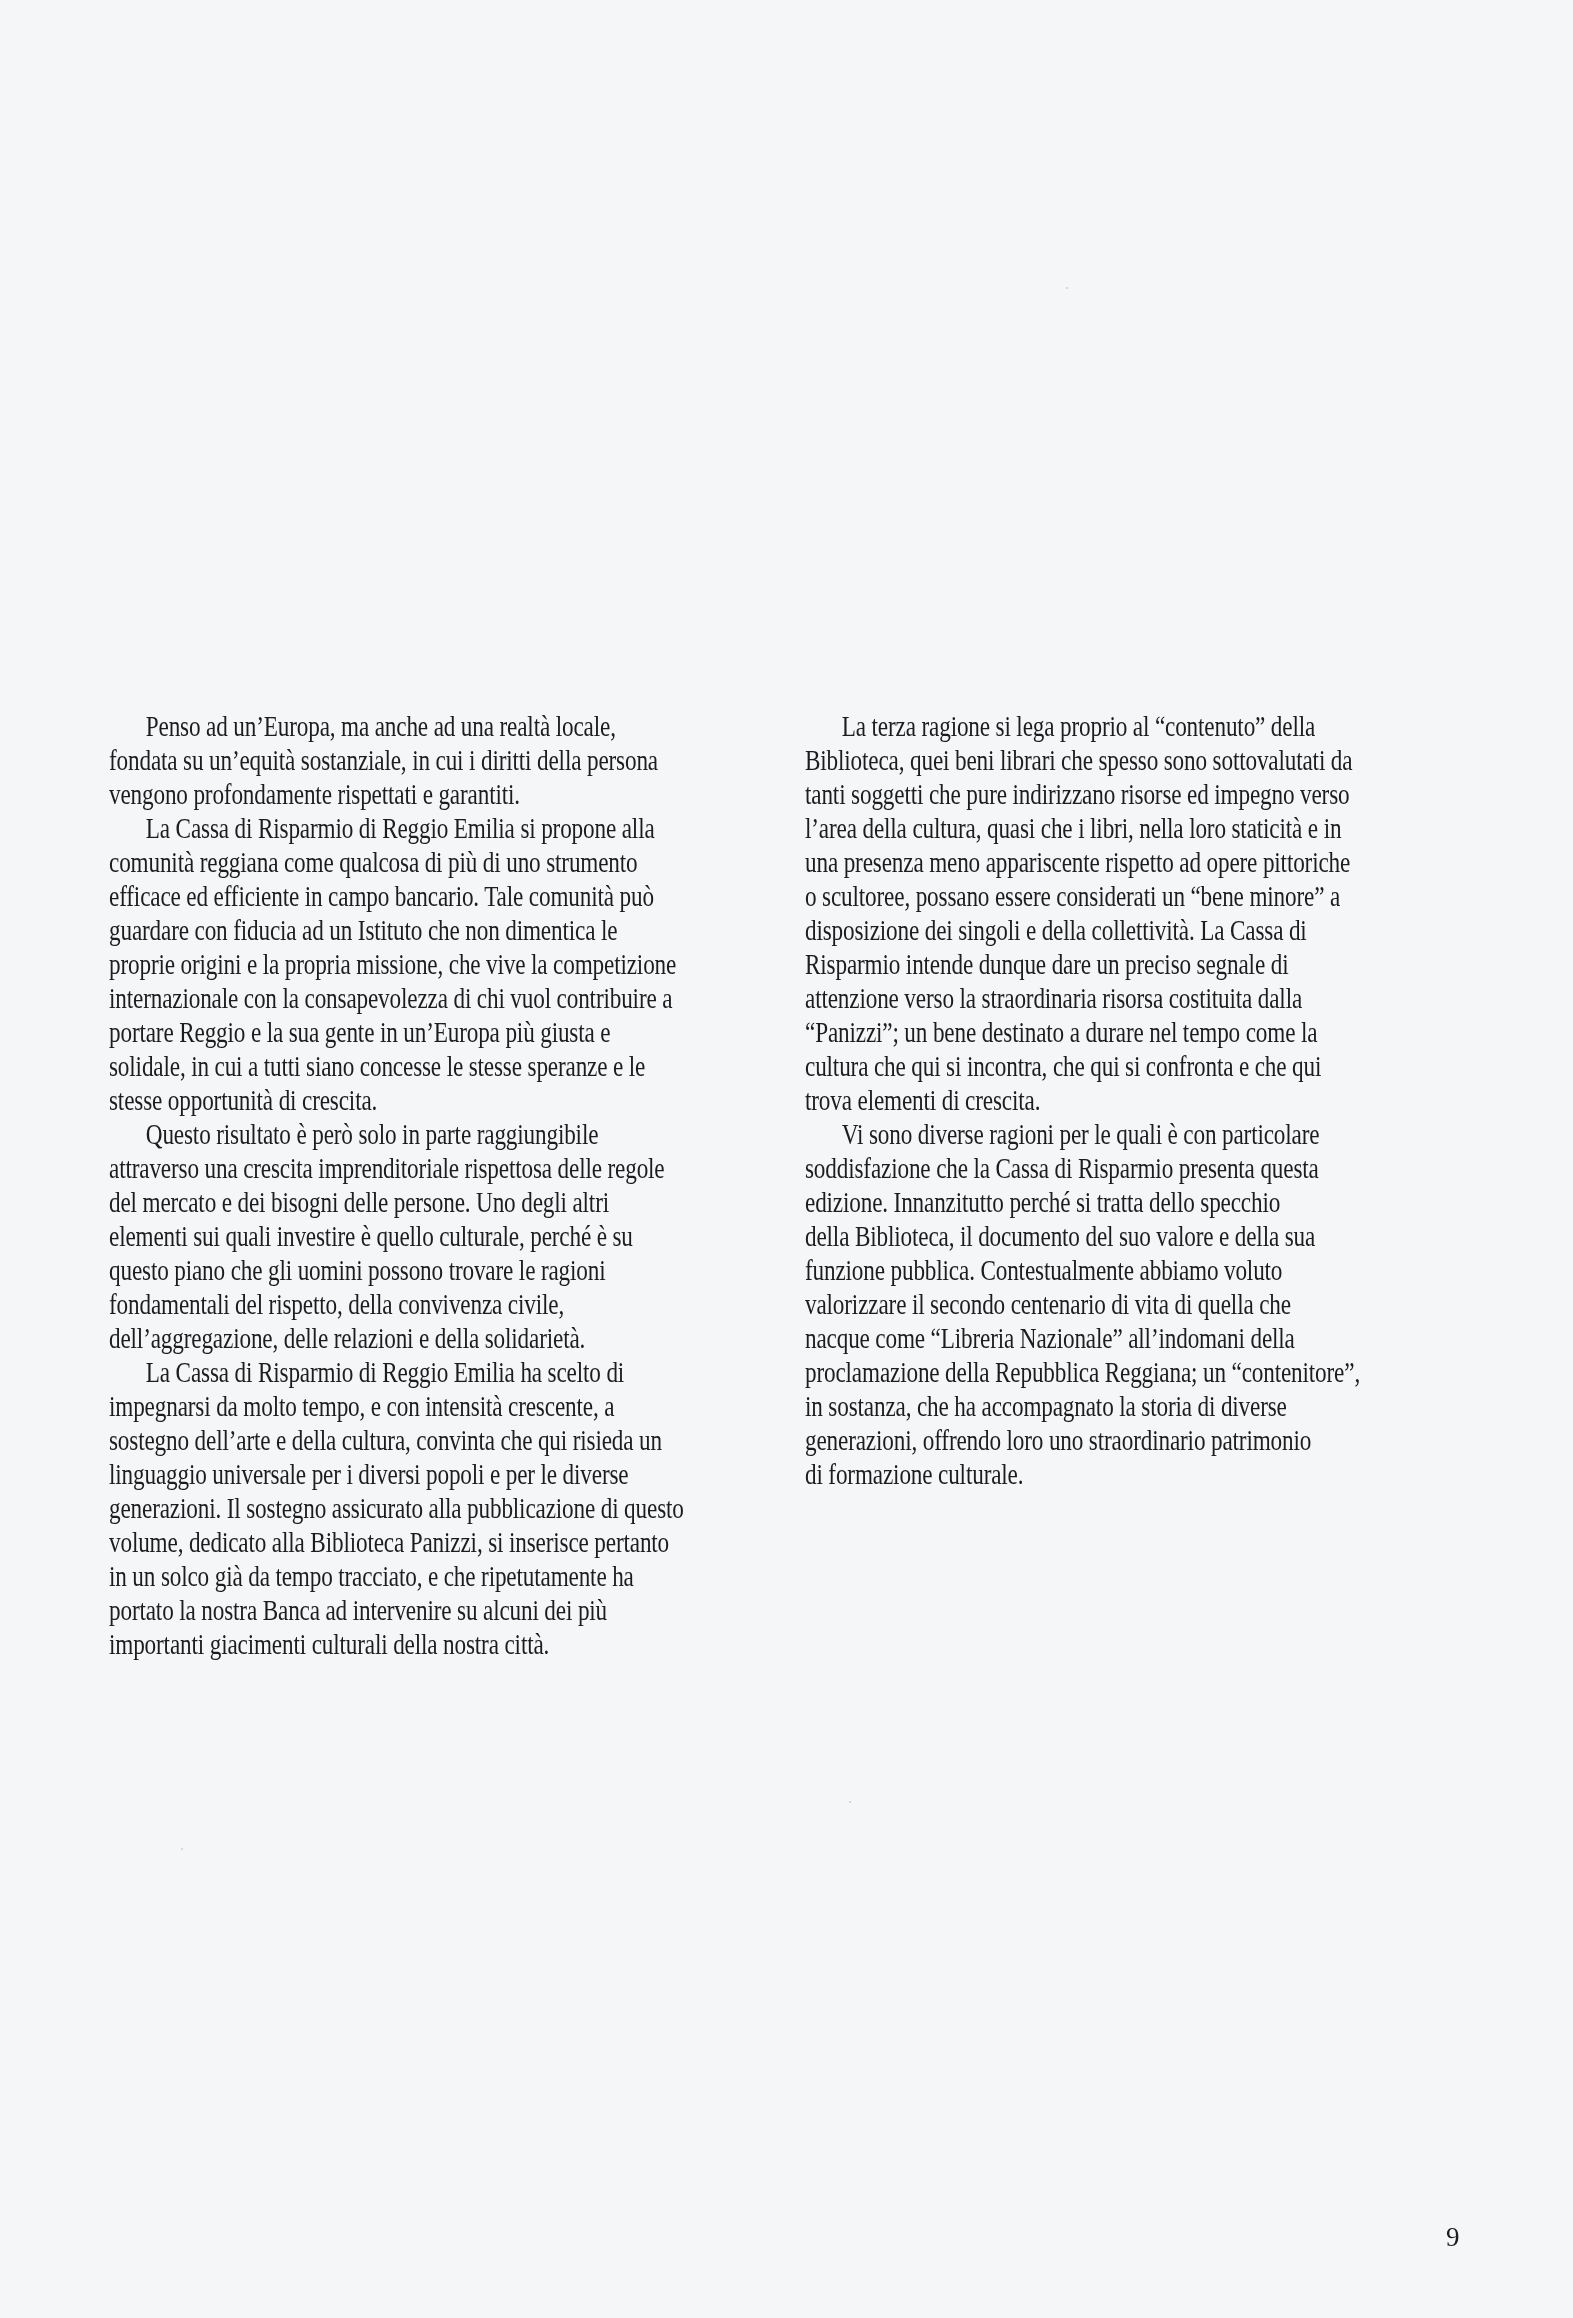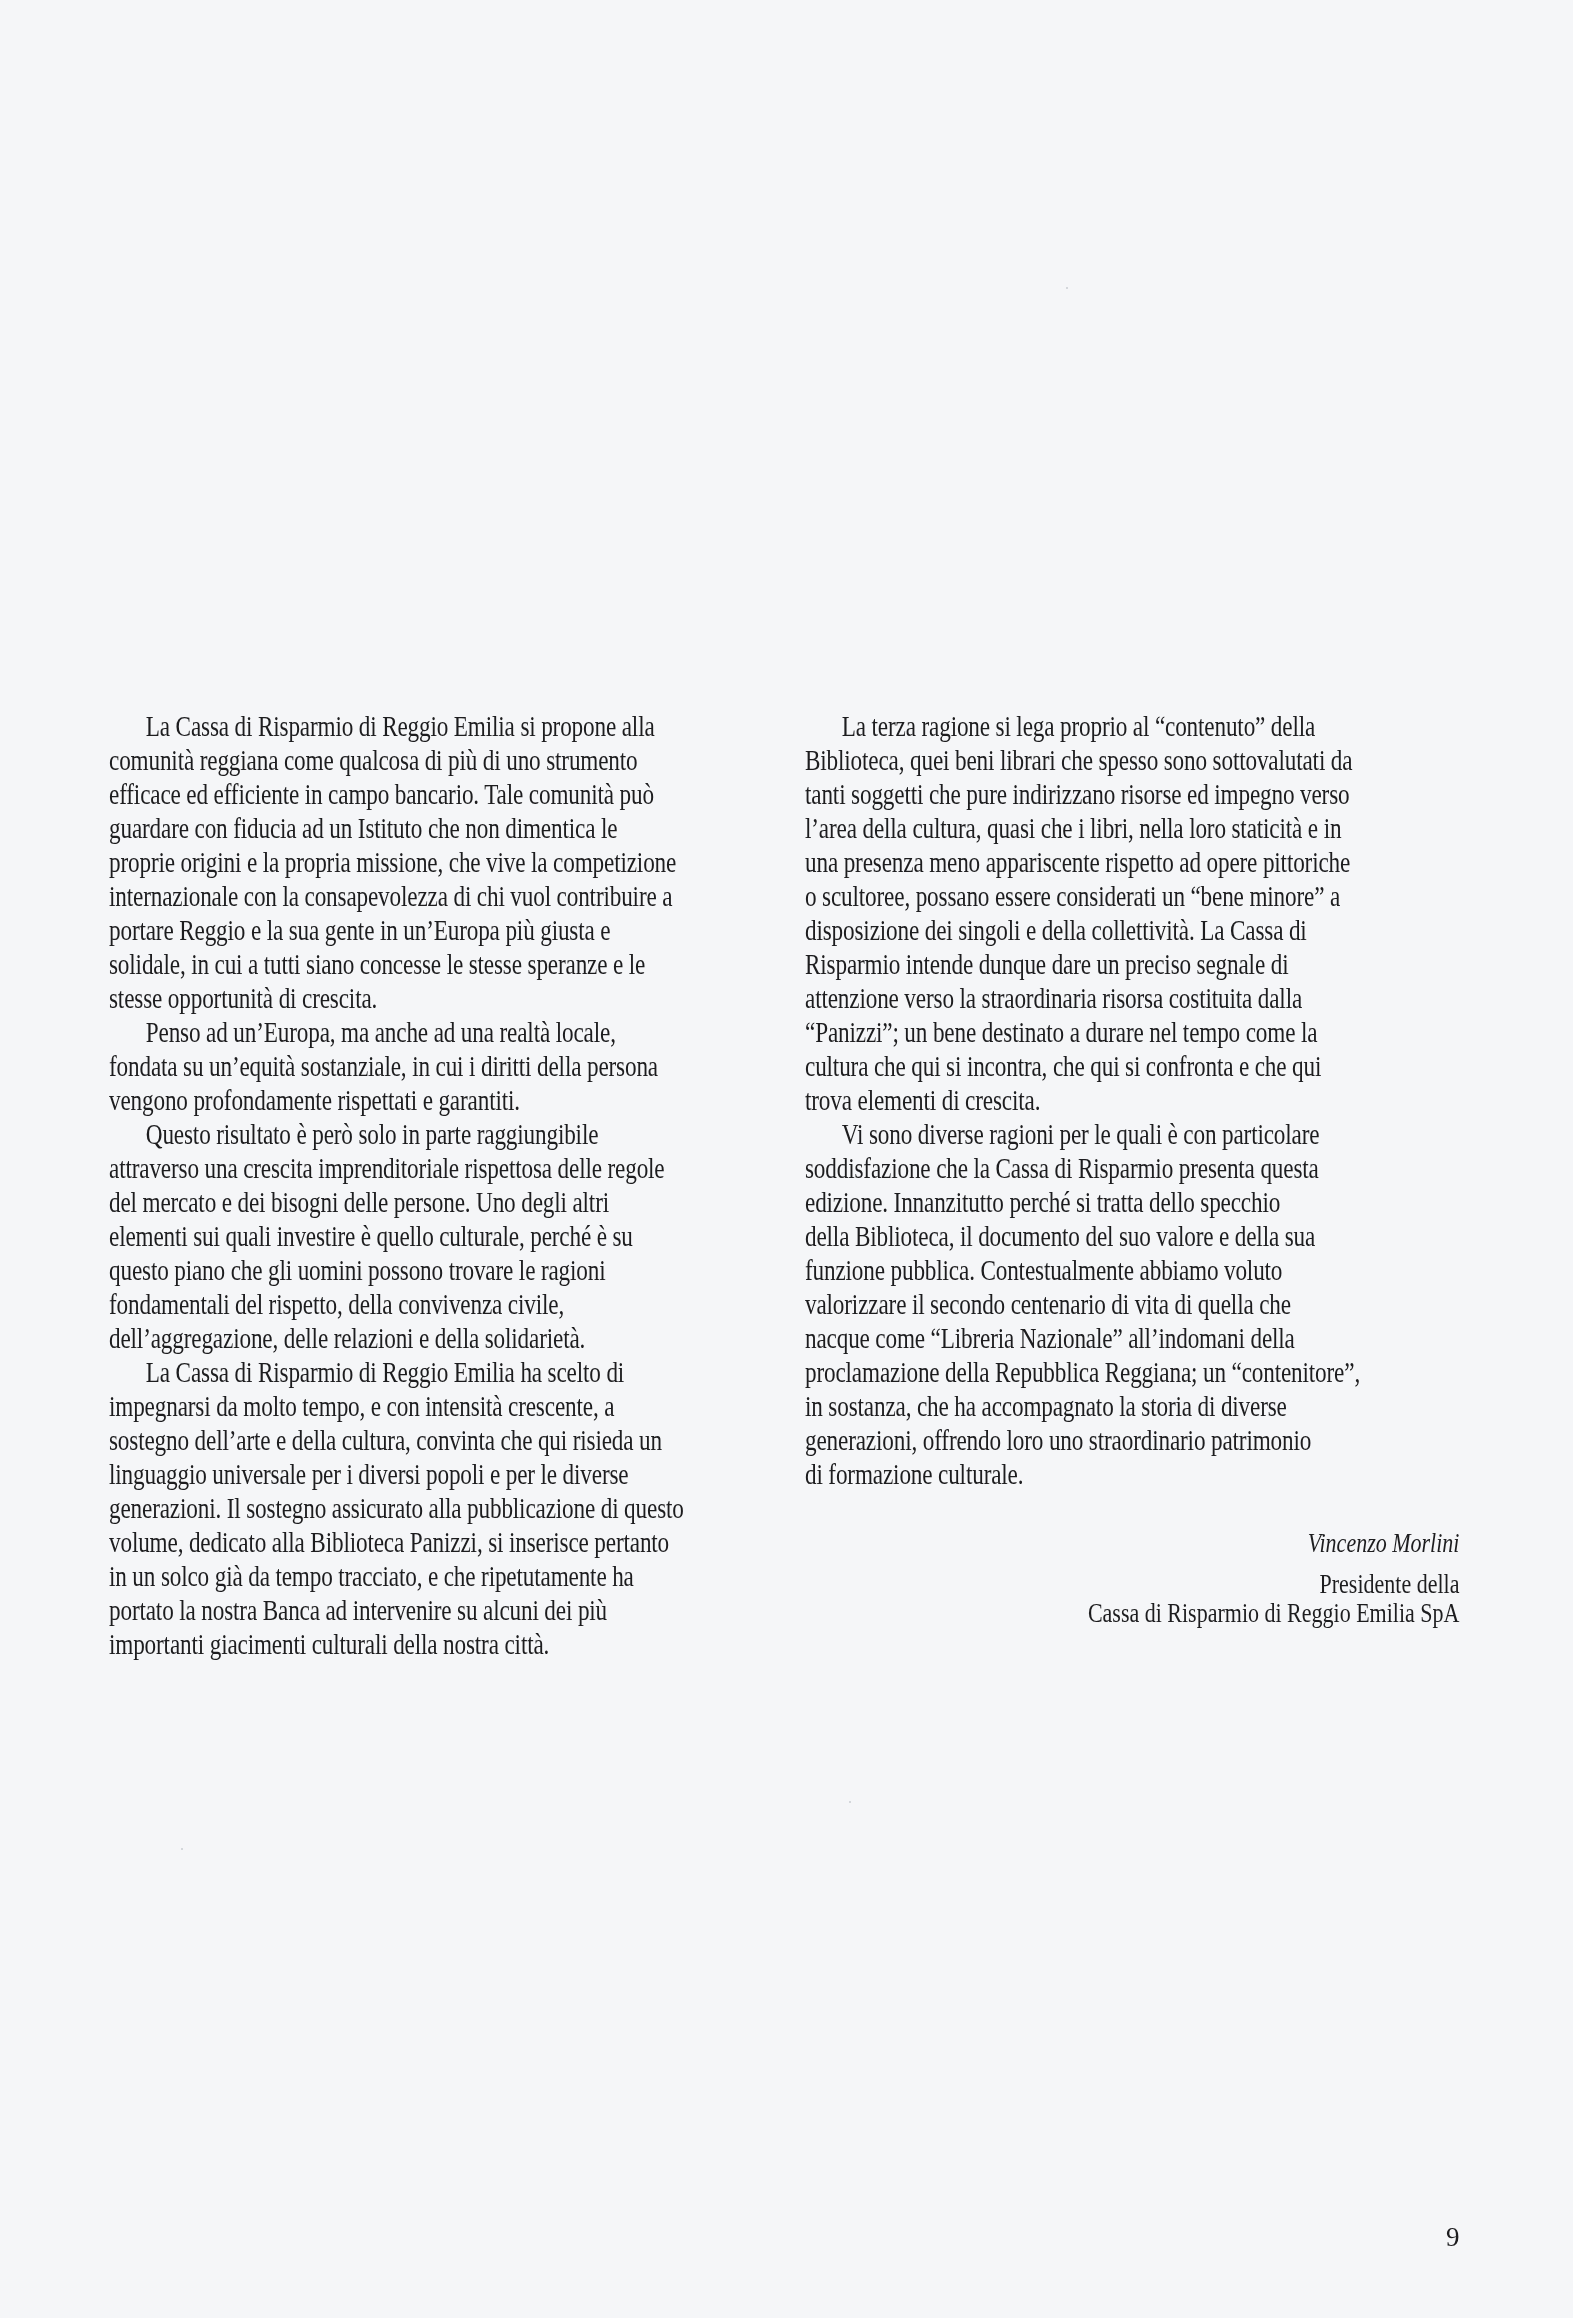--- a/index.html
+++ b/index.html
@@ -77,35 +77,35 @@
     }
   </style>
 </head>
 <body>
 
 <div class="page">
 
   <div class="column col-left">
 
     <div>
+      <span class="line indent">Penso ad un’Europa, ma anche ad una realtà locale,</span>
+      <span class="line">fondata su un’equità sostanziale, in cui i diritti della persona</span>
+      <span class="line">vengono profondamente rispettati e garantiti.</span>
+    </div>
+
+    <div>
       <span class="line indent">La Cassa di Risparmio di Reggio Emilia si propone alla</span>
       <span class="line">comunità reggiana come qualcosa di più di uno strumento</span>
       <span class="line">efficace ed efficiente in campo bancario. Tale comunità può</span>
       <span class="line">guardare con fiducia ad un Istituto che non dimentica le</span>
       <span class="line">proprie origini e la propria missione, che vive la competizione</span>
       <span class="line">internazionale con la consapevolezza di chi vuol contribuire a</span>
       <span class="line">portare Reggio e la sua gente in un’Europa più giusta e</span>
       <span class="line">solidale, in cui a tutti siano concesse le stesse speranze e le</span>
       <span class="line">stesse opportunità di crescita.</span>
-    </div>
-
-    <div>
-      <span class="line indent">Penso ad un’Europa, ma anche ad una realtà locale,</span>
-      <span class="line">fondata su un’equità sostanziale, in cui i diritti della persona</span>
-      <span class="line">vengono profondamente rispettati e garantiti.</span>
     </div>
 
     <div>
       <span class="line indent">Questo risultato è però solo in parte raggiungibile</span>
       <span class="line">attraverso una crescita imprenditoriale rispettosa delle regole</span>
       <span class="line">del mercato e dei bisogni delle persone. Uno degli altri</span>
       <span class="line">elementi sui quali investire è quello culturale, perché è su</span>
       <span class="line">questo piano che gli uomini possono trovare le ragioni</span>
       <span class="line">fondamentali del rispetto, della convivenza civile,</span>
       <span class="line">dell’aggregazione, delle relazioni e della solidarietà.</span>
@@ -149,25 +149,20 @@
       <span class="line">funzione pubblica. Contestualmente abbiamo voluto</span>
       <span class="line">valorizzare il secondo centenario di vita di quella che</span>
       <span class="line">nacque come “Libreria Nazionale” all’indomani della</span>
       <span class="line">proclamazione della Repubblica Reggiana; un “contenitore”,</span>
       <span class="line">in sostanza, che ha accompagnato la storia di diverse</span>
       <span class="line">generazioni, offrendo loro uno straordinario patrimonio</span>
       <span class="line">di formazione culturale.</span>
     </div>
   </div>
 
-  <div class="signature">
-    <span class="sig-line sig-name">Vincenzo Morlini</span>
-    <span class="sig-line sig-role">Presidente della</span>
-    <span class="sig-line sig-org">Cassa di Risparmio di Reggio Emilia SpA</span>
-  </div>
 
   <div class="page-number">9</div>
 
   <div class="speck" style="left:1066px; top:287px;"></div>
   <div class="speck" style="left:181px; top:1848px;"></div>
   <div class="speck" style="left:849px; top:1801px;"></div>
 </div>
 
 
 </body></html>

